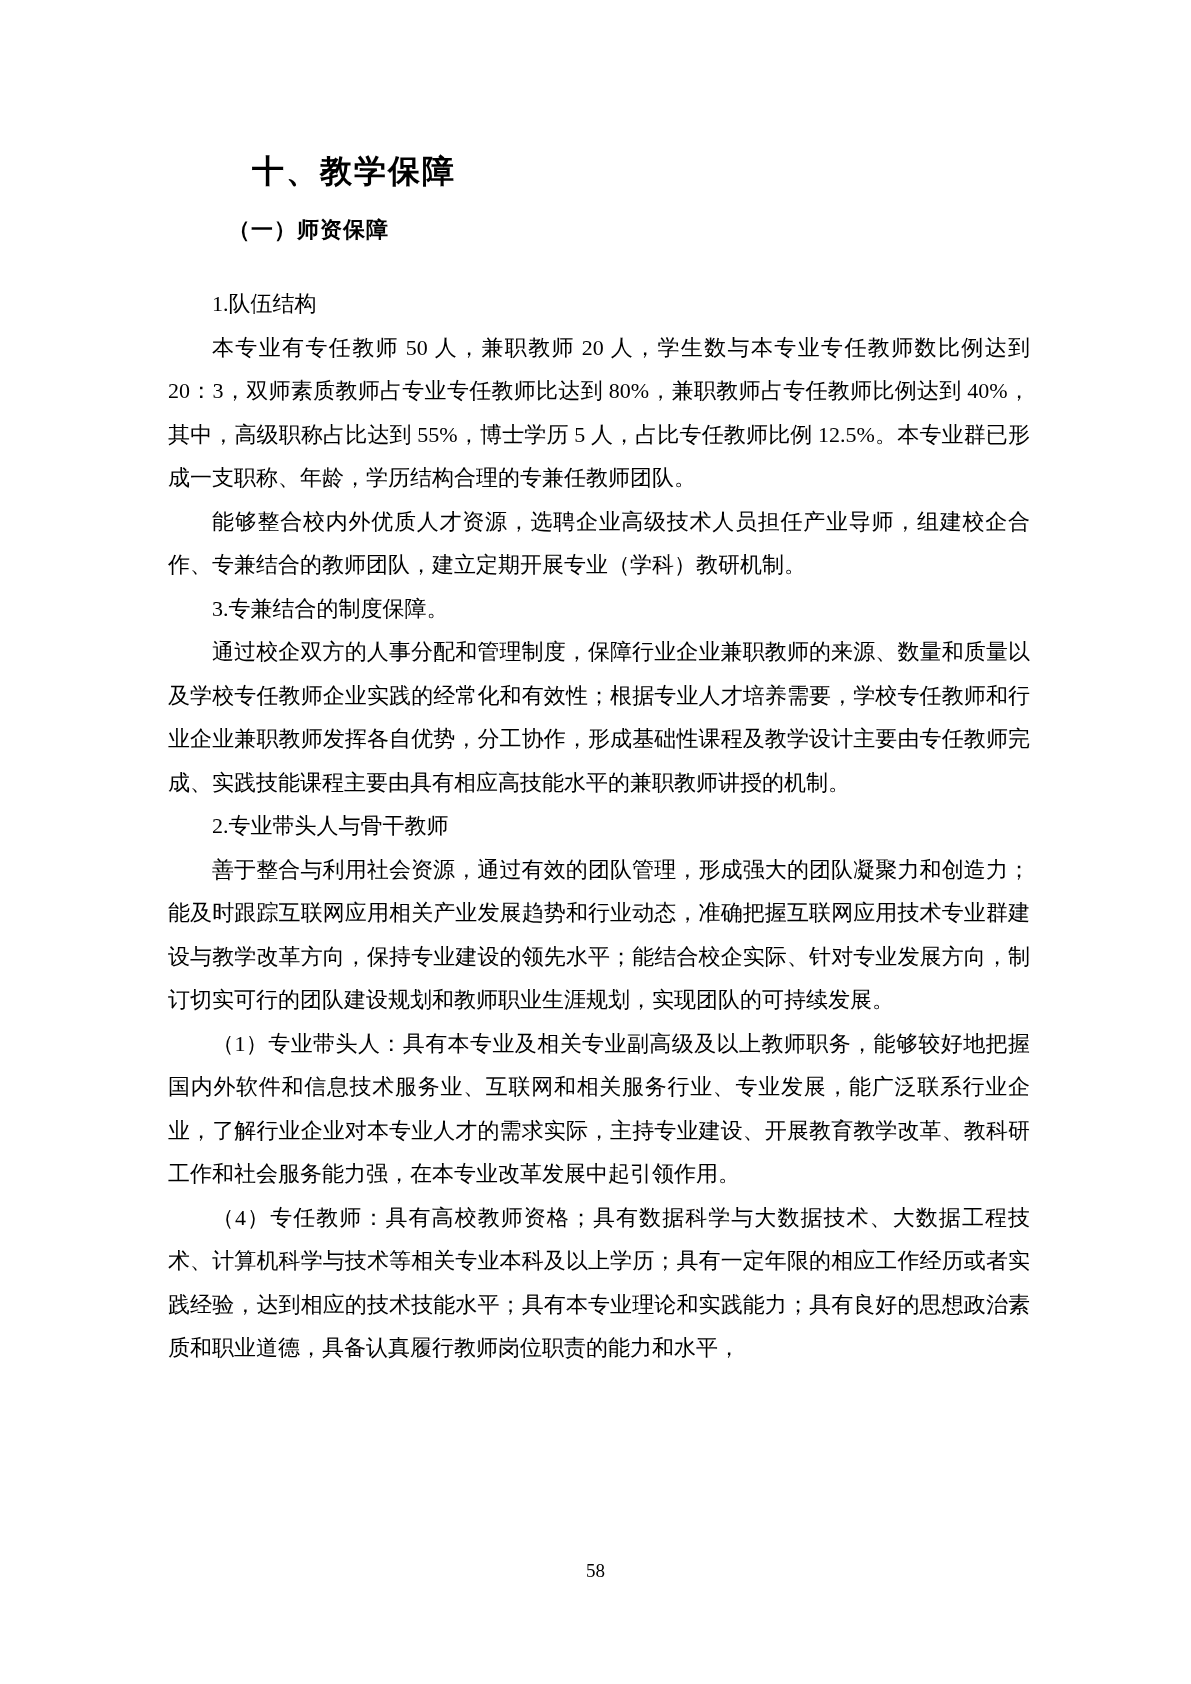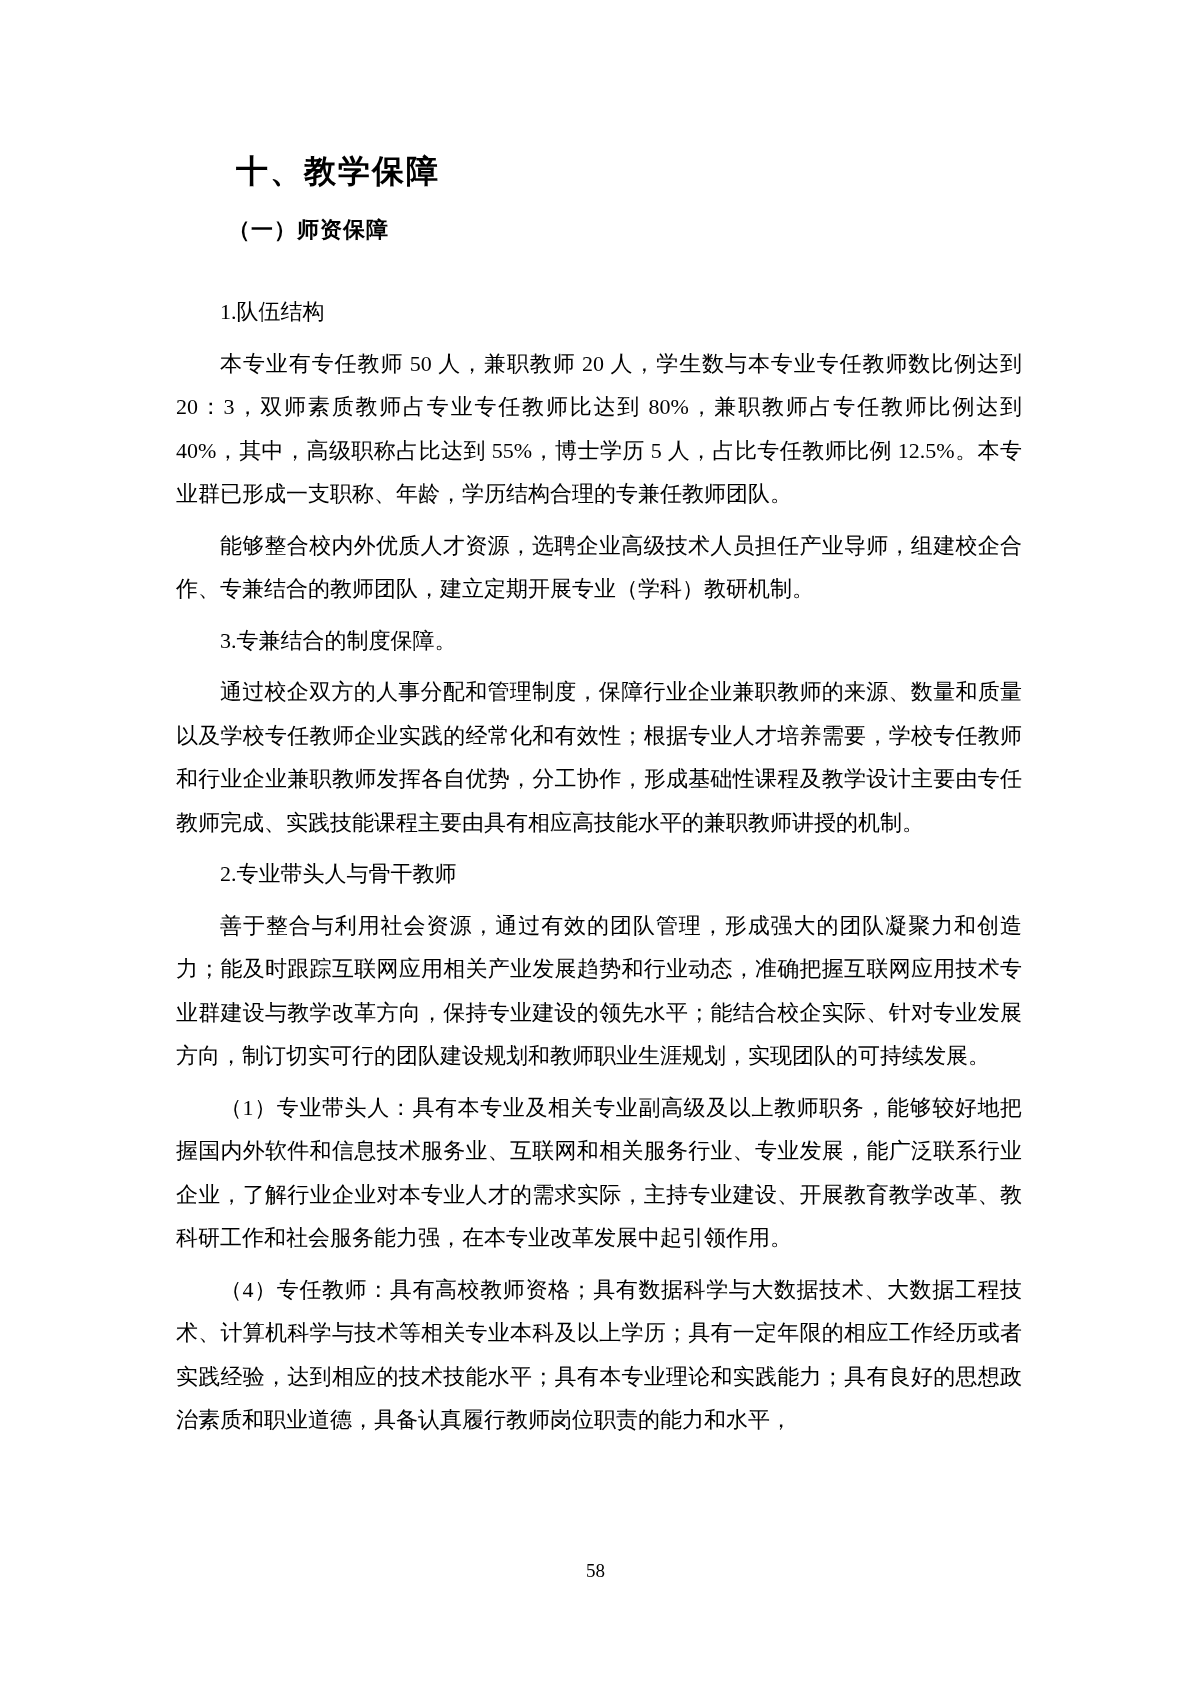--- a/index.html
+++ b/index.html
@@ -10,21 +10,21 @@
   .page {
     position: relative;
     width: 1191px;
     height: 1684px;
     background: #ffffff;
     color: #000000;
     overflow: hidden;
   }
   .h1 {
     position: absolute;
-    left: 236px;
+    left: 252px;
     top: 152px;
     margin: 0;
     font-family: "Liberation Sans", "DejaVu Sans", sans-serif;
     font-weight: 700;
     font-size: 32px;
     line-height: 1.2;
     letter-spacing: 2px;
     color: #000000;
   }
   .h2 {
@@ -43,21 +43,21 @@
     position: absolute;
     left: 168px;
     top: 282px;
     width: 862px;
     font-family: "Liberation Serif", "DejaVu Serif", serif;
     font-size: 22px;
     line-height: 43.5px;
     color: #000000;
   }
   .body-text p {
-    margin: 8px;
+    margin: 0;
     padding: 0;
     text-indent: 2em;
     text-align: justify;
     text-justify: inter-character;
   }
   .page-number {
     position: absolute;
     left: 0;
     top: 1560px;
     width: 100%;

